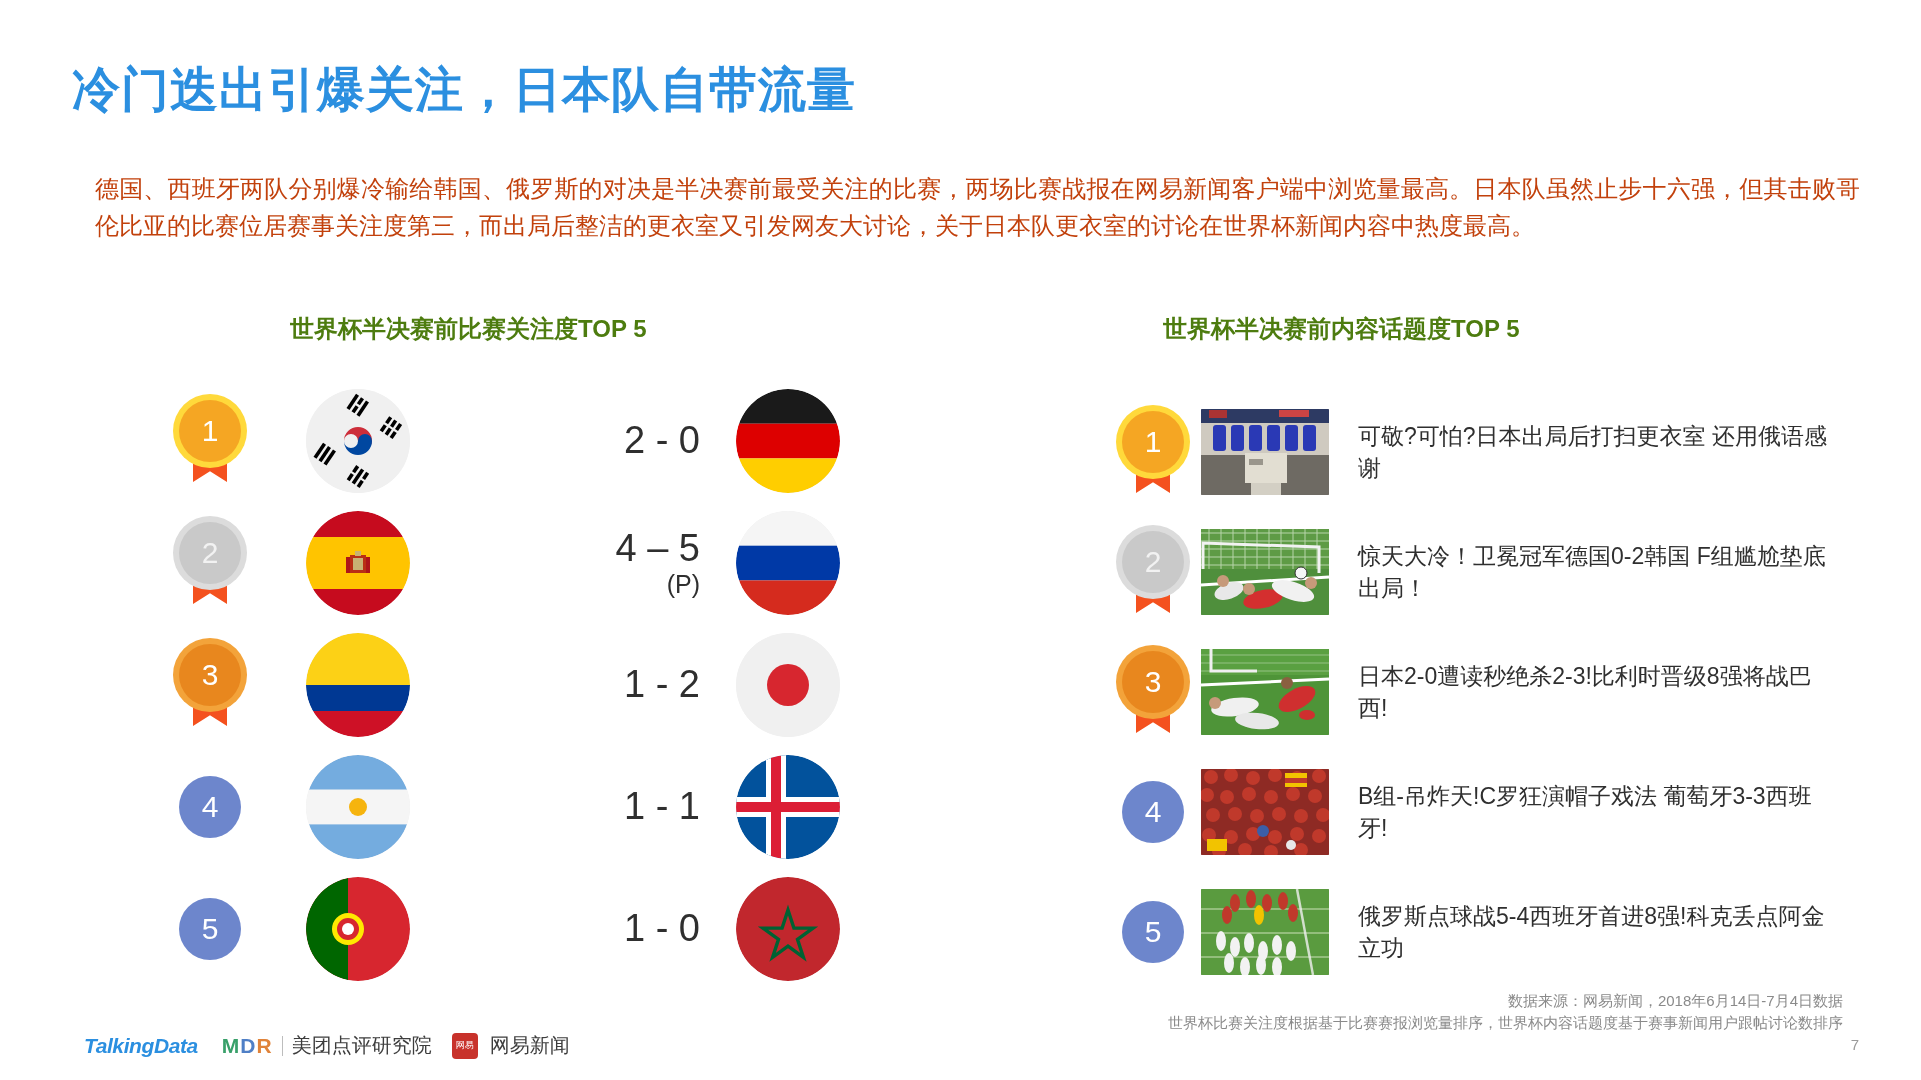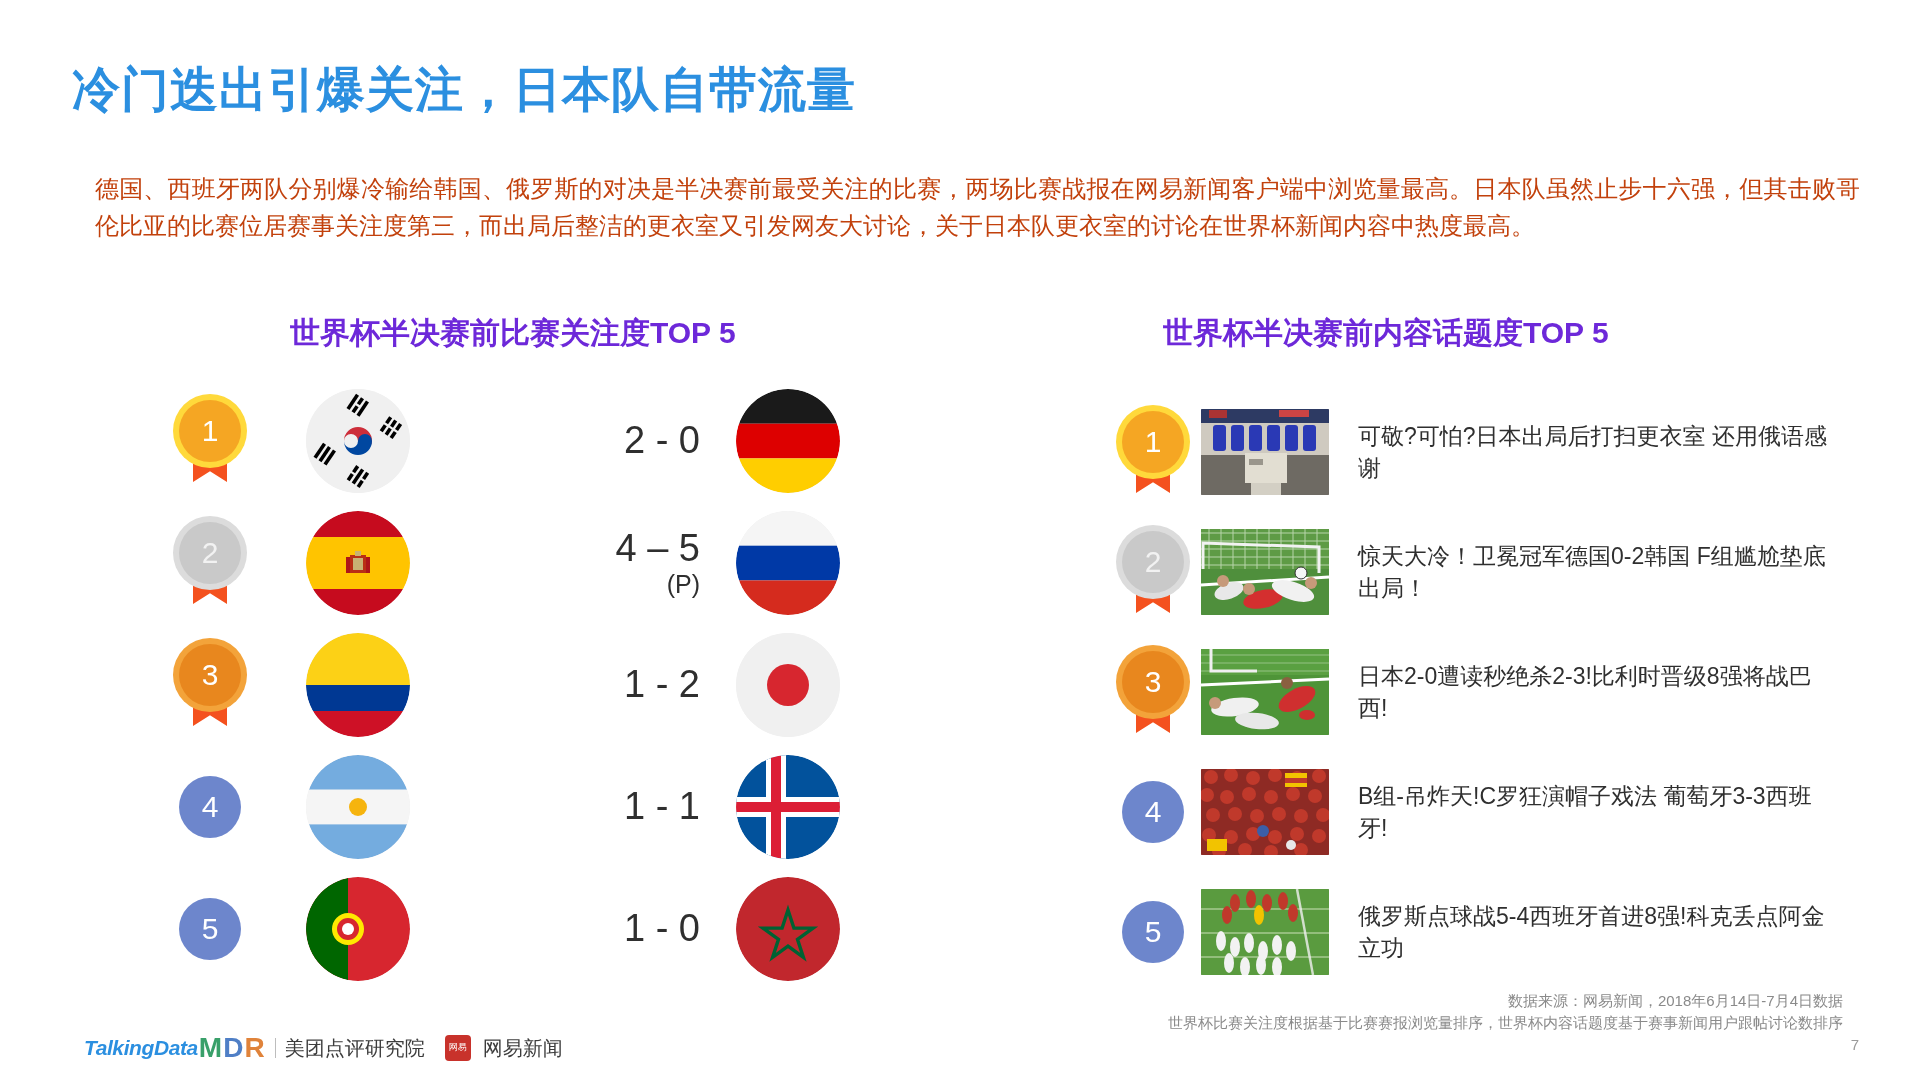--- a/index.html
+++ b/index.html
@@ -19,21 +19,21 @@
   }
   .intro {
     position: absolute; left: 75px; top: 170px; width: 1765px;
     font-size: 24px; line-height: 37px; color: #c2410c;
     text-align: justify;
     margin-left: 20px;
   }
 
   
   .sec-head {
-    position: absolute; font-size: 30px; font-weight: bold; color: #6d28d9;
+    position: absolute; font-size: 24px; font-weight: bold; color: #4d7c0f;
     white-space: nowrap;
   }
   #head-left  { left: 290px;  top: 313px; }
   #head-right { left: 1163px; top: 313px; }
 
   
   .match-list { position: absolute; left: 150px; top: 380px; width: 730px; }
   .match-row {
     display: flex; align-items: center; height: 122px;
   }
@@ -94,21 +94,21 @@
   }
   .source .l2 { display:block; }
   .page-num {
     position: absolute; right: 62px; top: 1036px;
     font-size: 15px; color: #9a9a9a;
   }
 
   
   .footer { position: absolute; left: 84px; top: 1032px; display:flex; align-items:center; }
   .logo-td { font-size: 21px; font-weight: bold; color: #2b8fe0; letter-spacing:-0.4px;font-style:italic; }
-  .logo-mdr { font-size: 28px; font-weight: bold; margin-left: 1px; letter-spacing:1px; }
+  .logo-mdr { font-size: 21px; font-weight: bold; margin-left: 24px; letter-spacing:1px; }
   .logo-mdr .m { color:#39a06a; } .logo-mdr .d { color:#4f7fc6; } .logo-mdr .r { color:#e0833a; }
   .logo-bar { width:1px; height:20px; background:#bdbdbd; margin:0 9px; }
   .logo-mtcn { font-size: 20px; color:#3d3d3d; }
   .logo-ne-box {
     width: 26px; height: 26px; background:#c8322b; color:#fff; font-size: 9px;
     display:flex; align-items:center; justify-content:center; margin-left: 20px;
     border-radius: 4px; line-height:1.05; text-align:center;
   }
   .logo-ne-txt { font-size: 20px; color:#3d3d3d; margin-left: 12px; }
 </style>

